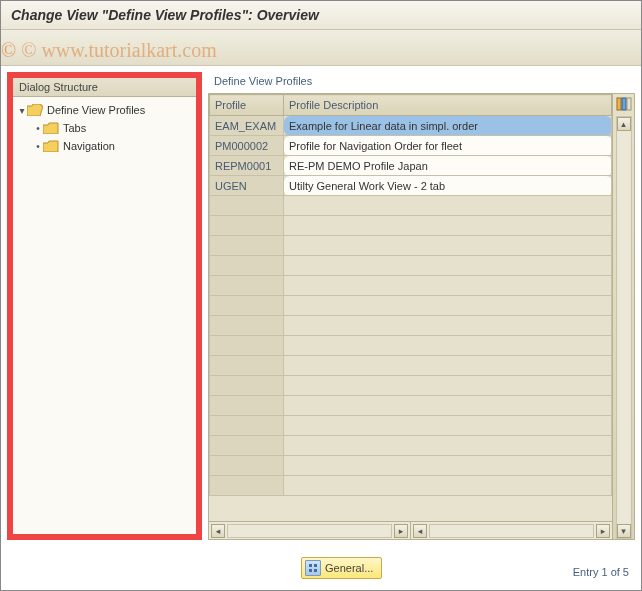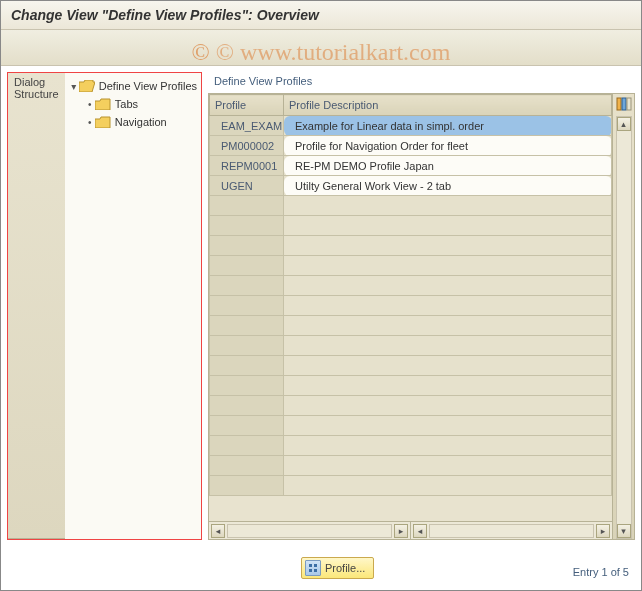--- a/index.html
+++ b/index.html
@@ -30,24 +30,24 @@
     border-bottom: 1px solid #c9c3af;
   }
   .content {
     display: flex;
     padding: 6px;
     gap: 6px;
     height: 480px;
   }
   .left-pane {
     width: 195px;
-    border: 1px solid #ef4444;
+    border: 6px solid #ef4444;
     background: #fbfaf4;
     display: flex;
-    flex-direction: row;
+    flex-direction: column;
   }
   .left-header {
     background: linear-gradient(#e8e3cf, #ddd7bf);
     border-bottom: 1px solid #b7b296;
     padding: 3px 6px;
     color: #444;
   }
   .tree {
     padding: 4px 2px;
     flex: 1;
@@ -104,21 +104,21 @@
     background: linear-gradient(#e7e1ca, #d9d3b8);
     border: 1px solid #b7b296;
     text-align: left;
     font-weight: normal;
     color: #4a5a72;
     padding: 4px 5px;
     height: 20px;
   }
   table.grid td {
     border: 1px solid #c6c1a7;
-    padding: 2px 11px;
+    padding: 2px 5px;
     height: 20px;
     background: #e6e1cc;
   }
   .col-profile { width: 74px; }
   .profile-cell {
     color: #4a5a72;
     background: #dbd6bd !important;
   }
   .desc-cell {
     background: #fdfcf7 !important;
@@ -209,22 +209,22 @@
   .entry-text {
     position: absolute;
     right: 12px;
     bottom: 12px;
     color: #445e7c;
     margin-left: 34px;
   }
   .watermark {
     position: absolute;
     top: 38px; left: 0; right: 0;
-    text-align: center;
-    font-size: 24px;
+    text-align: left;
+    font-size: 20px;
     color: rgba(220,130,60,0.55);
     pointer-events: none;
     font-family: Georgia, serif;
   }
   .watermark .c { color: rgba(220,130,60,0.7); }
   .cfg-icon svg { display:block; }
 </style>
 </head>
 <body>
 
@@ -399,16 +399,16 @@
   <div class="pos-btn">
     <span class="pbicon">
       <svg width="10" height="10" viewBox="0 0 10 10">
           <rect x="0" y="0" width="10" height="10" fill="none"></rect>
           <rect x="1" y="1" width="3" height="3" fill="#3b6ea5"></rect>
           <rect x="6" y="1" width="3" height="3" fill="#3b6ea5"></rect>
           <rect x="1" y="6" width="3" height="3" fill="#3b6ea5"></rect>
           <rect x="6" y="6" width="3" height="3" fill="#3b6ea5"></rect>
         </svg>
     </span>
-    <span>Profile...</span>
+    <span>General...</span>
   </div>
 </div>
 <div class="entry-text">Entry 1 of 5</div>
 
 </body></html>

